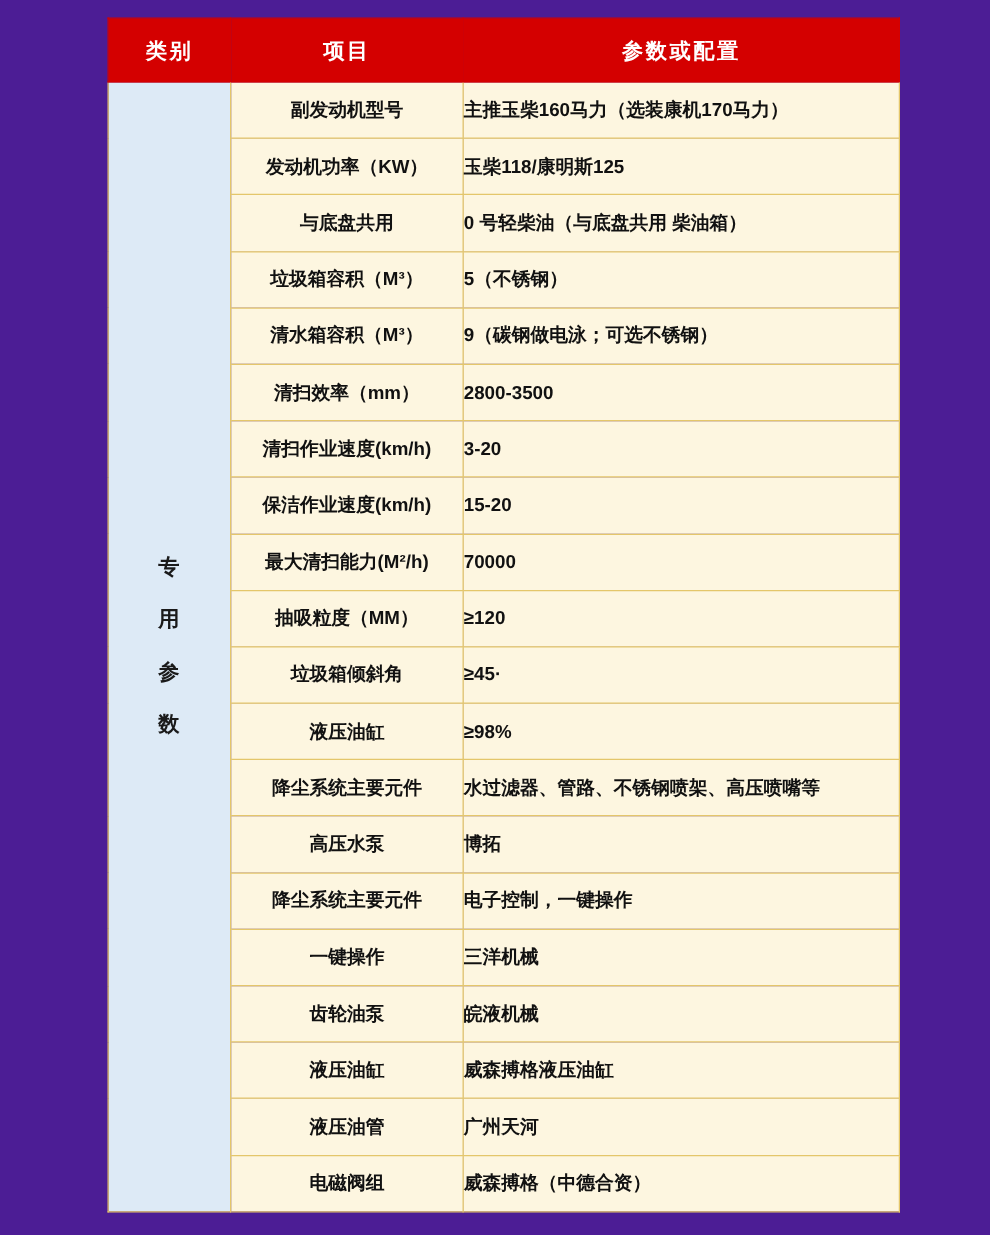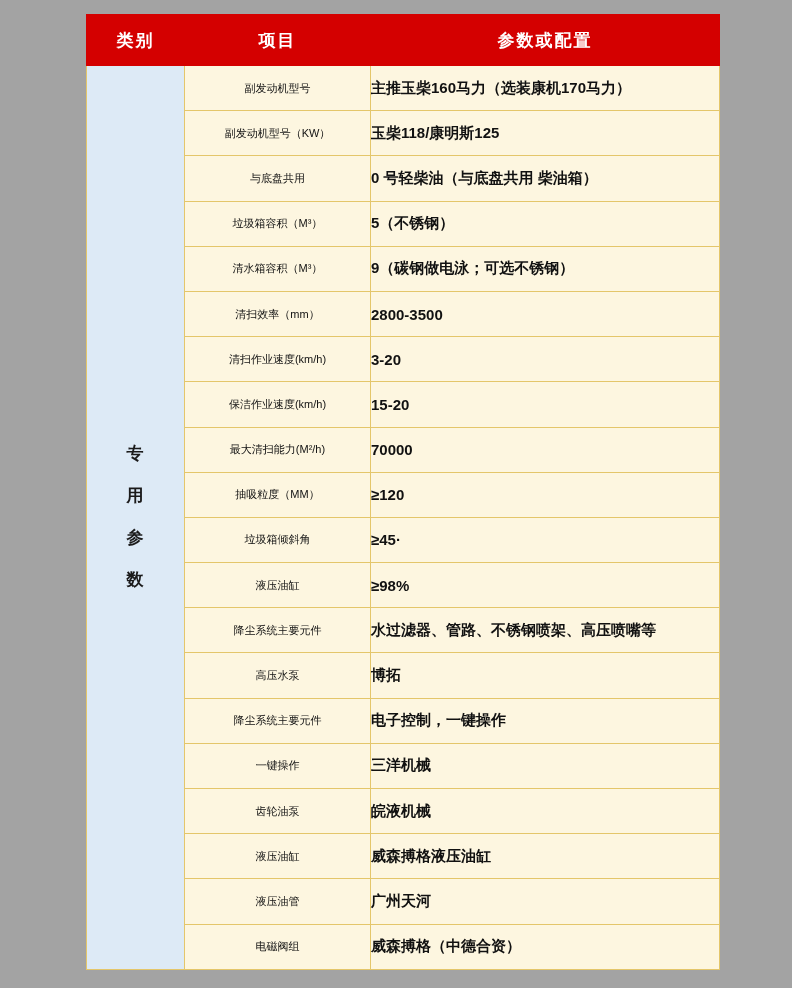--- a/index.html
+++ b/index.html
@@ -9,21 +9,21 @@
   }
   body {
     width: 800px;
     height: 988px;
     font-family: "Liberation Sans", "DejaVu Sans", sans-serif;
   }
   .page {
     position: relative;
     width: 792px;
     height: 988px;
-    background: #a3a3a3;
+    background: #4c1d95;
     box-sizing: border-box;
   }
   .spec-table {
     position: absolute;
     left: 86px;
     top: 14px;
     width: 630px;
     border-collapse: collapse;
     table-layout: fixed;
   }
@@ -62,22 +62,22 @@
     display: flex;
     flex-direction: column;
     align-items: center;
     justify-content: center;
     line-height: 42px;
   }
   .item-cell {
     width: 185px;
     background: #fdf6e0;
     color: #111111;
-    font-size: 11px;
-    font-weight: normal;
+    font-size: 15px;
+    font-weight: bold;
     text-align: center;
     height: 44.2px;
     vertical-align: middle;
   }
   .val-cell {
     width: 348px;
     background: #fdf6e0;
     color: #111111;
     font-size: 15px;
     font-weight: bold;
@@ -103,21 +103,21 @@
             <span>专</span>
             <span>用</span>
             <span>参</span>
             <span>数</span>
           </div>
         </td>
         <td class="item-cell">副发动机型号</td>
         <td class="val-cell">主推玉柴160马力（选装康机170马力）</td>
       </tr>
       <tr>
-        <td class="item-cell">副发动机型号（KW）</td>
+        <td class="item-cell">发动机功率（KW）</td>
         <td class="val-cell">玉柴118/康明斯125</td>
       </tr>
       <tr>
         <td class="item-cell">与底盘共用</td>
         <td class="val-cell">0 号轻柴油（与底盘共用 柴油箱）</td>
       </tr>
       <tr>
         <td class="item-cell">垃圾箱容积（M³）</td>
         <td class="val-cell">5（不锈钢）</td>
       </tr>

